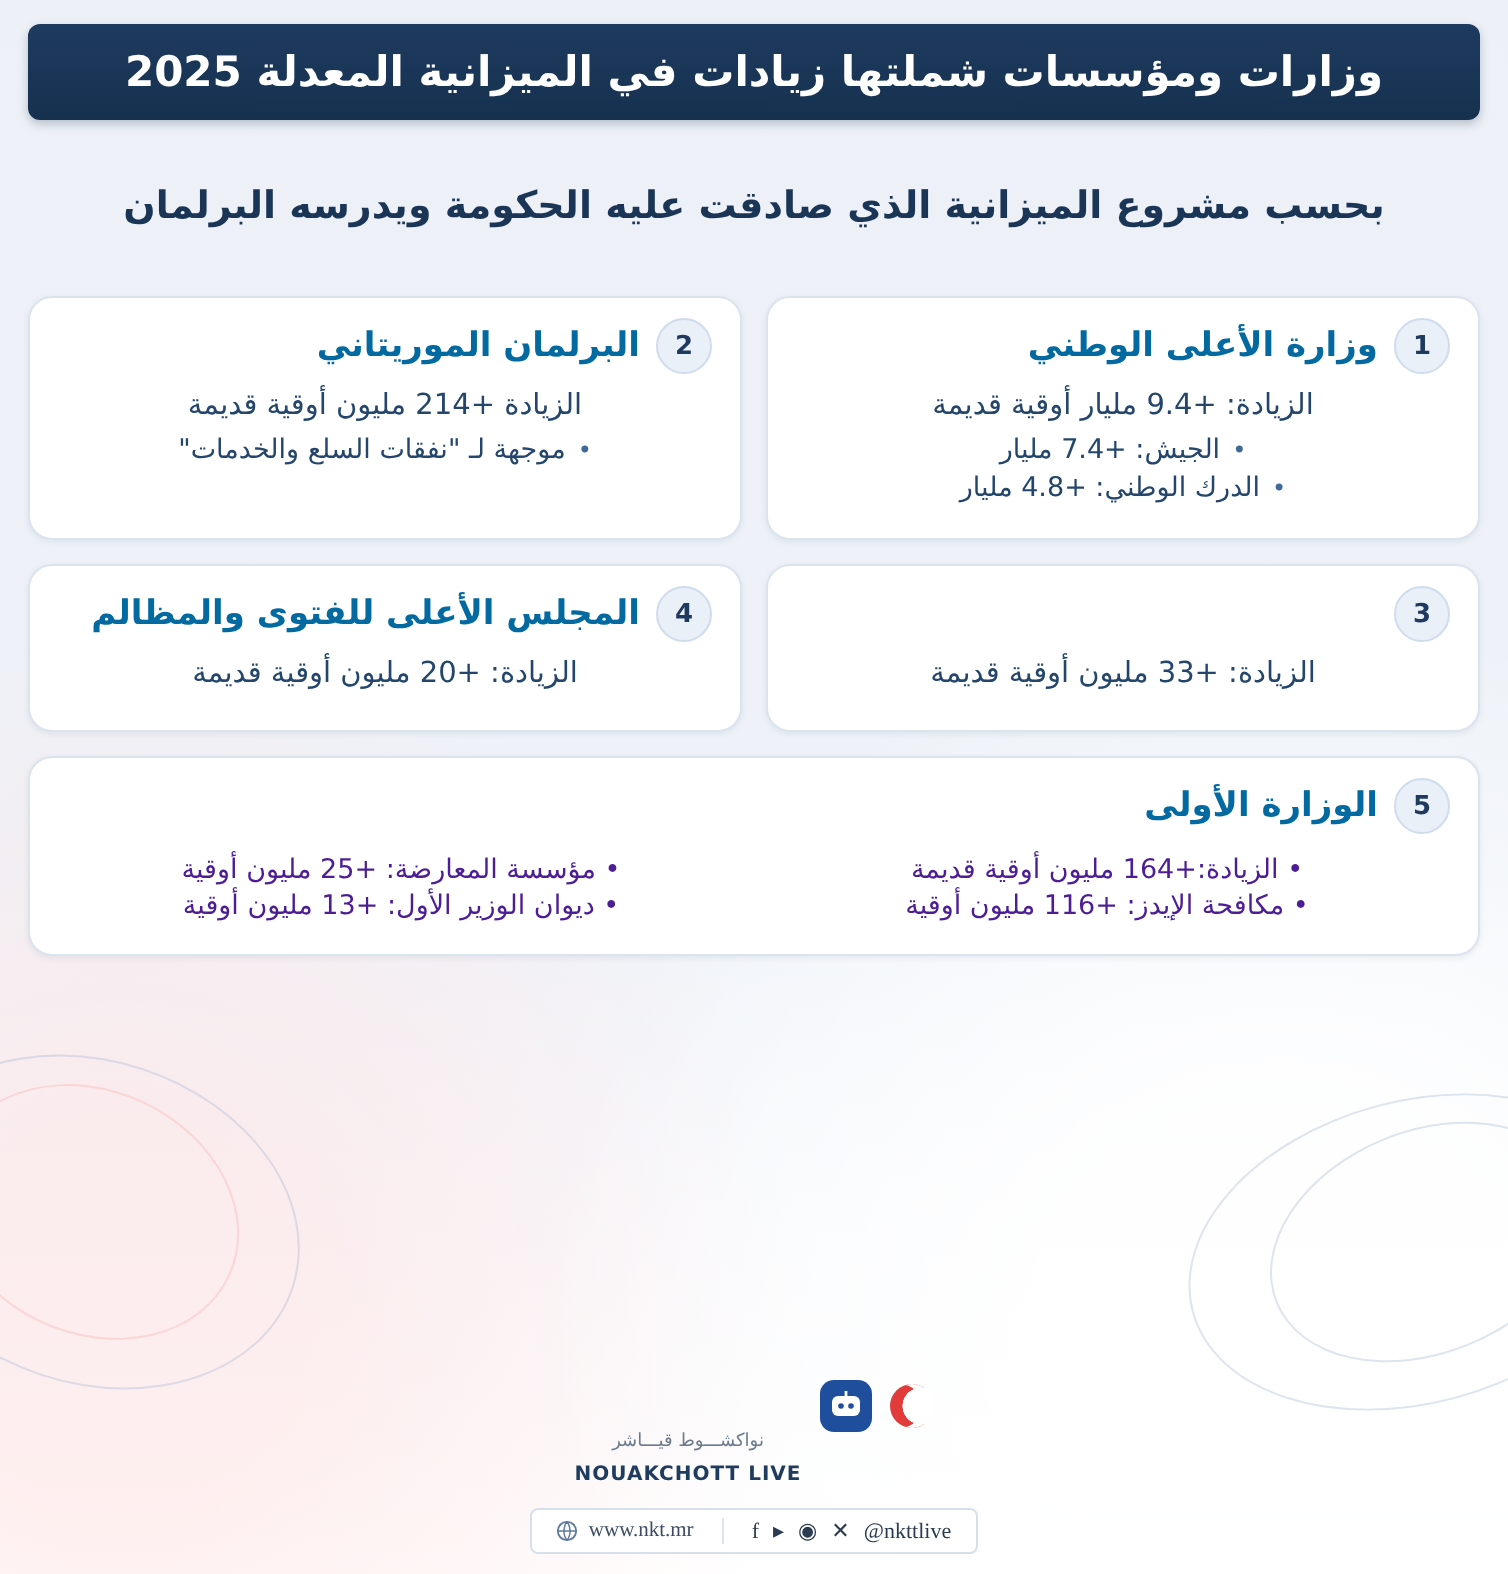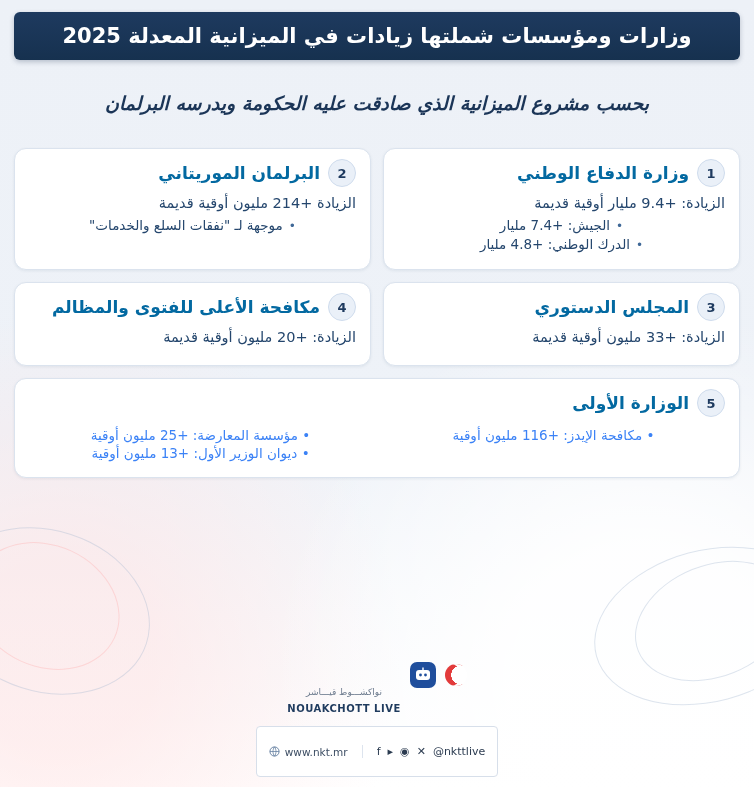--- a/index.html
+++ b/index.html
@@ -30,21 +30,21 @@
     border-radius:6px;
     display:flex;align-items:center;justify-content:center;
     box-shadow:0 2px 5px rgba(20,40,70,.25);
   }
   .title-bar h1{
     margin:0;color:#ffffff;font-size:21px;font-weight:bold;letter-spacing:0;
     text-align:center;
   }
   .subtitle{
     position:absolute;top:92px;left:14px;right:14px;
-    text-align:center;color:#1b3557;font-size:19px;font-weight:bold;font-style:italic;
+    text-align:center;color:#1b3557;font-size:19px;font-weight:bold;
   }
 
   .grid{position:absolute;top:148px;left:14px;right:14px;}
   .row{display:flex;gap:12px;margin-bottom:12px;}
   .card{
     background:#ffffff;
     border:1px solid #dbe3ee;
     border-radius:12px;
     box-shadow:0 1px 3px rgba(30,58,95,.08);
     padding:10px 14px 14px;
@@ -60,31 +60,31 @@
     width:26px;height:26px;border-radius:50%;
     background:#eaf0f8;border:1px solid #cfdced;
     color:#1e3a5f;font-size:13px;font-weight:bold;
     display:flex;align-items:center;justify-content:center;
     flex:0 0 auto;
   }
   .card-title{
     color:#0369a1;font-size:17px;font-weight:bold;
   }
   .lead{
-    text-align:right;color:#24466d;font-size:14.5px;margin:4px 0 6px;
+    text-align:center;color:#24466d;font-size:14.5px;margin:4px 0 6px;
   }
   .bullets{margin:0;padding:0;list-style:none;}
   .bullets li{
     color:#24466d;font-size:13.5px;text-align:center;
     margin:3px 0;position:relative;
   }
   .bullets li .dot{color:#3f6897;margin-left:6px;font-size:12px;}
   .two-col{display:flex;gap:10px;}
   .two-col .col{flex:1;}
-  .col-lead{color:#3b82f6;font-size:13.5px;text-align:center;margin:2px 0;}
+  .col-lead{color:#4c1d95;font-size:13.5px;text-align:center;margin:2px 0;}
 
   
   .footer{
     position:absolute;bottom:10px;left:0;right:0;text-align:center;
   }
   .brand{
     display:flex;align-items:center;justify-content:center;gap:9px;margin-bottom:10px;
   }
   .moon{
     width:22px;height:22px;border-radius:50%;
@@ -95,21 +95,21 @@
     width:26px;height:26px;border-radius:7px;background:#1f4e9c;
     display:flex;align-items:center;justify-content:center;
   }
   .logo-sq svg{display:block;}
   .brand-text{line-height:1.05;text-align:center;margin-top:48px;}
   .brand-ar{font-size:9px;color:#6b7a8d;letter-spacing:1px;}
   .brand-en{font-size:10px;color:#1f3b5e;font-weight:bold;letter-spacing:.5px;}
   .bar-drop{
     display:inline-flex;align-items:center;gap:14px;
     border:1px solid #d7dfea;border-radius:4px;background:#fff;
-    padding:18px 12px;font-size:10.5px;color:#3c4d63;direction:ltr;
+    padding:4px 12px;font-size:10.5px;color:#3c4d63;direction:ltr;font-family:Liberation Serif, serif;
   }
   .bar-drop .site{display:inline-flex;align-items:center;gap:5px;}
   .socials{display:inline-flex;align-items:center;gap:7px;}
   .socials span{font-size:11px;color:#2b3b50;}
   .sep{width:1px;height:13px;background:#dde4ee;}
 </style>
 </head>
 <body>
 
 <div class="page">
@@ -125,21 +125,21 @@
 
   <div class="subtitle">بحسب مشروع الميزانية الذي صادقت عليه الحكومة ويدرسه البرلمان</div>
 
   <div class="grid">
 
     <div class="row">
 
       <div class="card">
         <div class="card-head">
           <span class="badge">1</span>
-          <span class="card-title">وزارة الدفاع الوطني</span>
+          <span class="card-title">وزارة الأعلى الوطني</span>
         </div>
         <div class="lead">الزيادة: +9.4 مليار أوقية قديمة</div>
         <ul class="bullets">
           <li><span class="dot">•</span><span>الجيش: +7.4 مليار</span></li>
           <li><span class="dot">•</span><span>الدرك الوطني: +4.8 مليار</span></li>
         </ul>
       </div>
 
       <div class="card">
         <div class="card-head">
@@ -151,42 +151,42 @@
           <li><span class="dot">•</span><span>موجهة لـ "نفقات السلع والخدمات"</span></li>
         </ul>
       </div>
     </div>
 
     <div class="row">
 
       <div class="card">
         <div class="card-head">
           <span class="badge">3</span>
-          <span class="card-title">المجلس الدستوري</span>
         </div>
         <div class="lead">الزيادة: +33 مليون أوقية قديمة</div>
       </div>
 
       <div class="card">
         <div class="card-head">
           <span class="badge">4</span>
-          <span class="card-title">مكافحة الأعلى للفتوى والمظالم</span>
+          <span class="card-title">المجلس الأعلى للفتوى والمظالم</span>
         </div>
         <div class="lead">الزيادة: +20 مليون أوقية قديمة</div>
       </div>
     </div>
 
     <div class="row">
       <div class="card wide">
         <div class="card-head">
           <span class="badge">5</span>
           <span class="card-title">الوزارة الأولى</span>
         </div>
         <div class="two-col">
           <div class="col">
+            <div class="col-lead"><span class="dot">•</span> <span>الزيادة:+164 مليون أوقية قديمة</span></div>
             <div class="col-lead"><span class="dot">•</span> <span>مكافحة الإيدز: +116 مليون أوقية</span></div>
           </div>
           <div class="col">
             <div class="col-lead"><span class="dot">•</span> <span>مؤسسة المعارضة: +25 مليون أوقية</span></div>
             <div class="col-lead"><span class="dot">•</span> <span>ديوان الوزير الأول: +13 مليون أوقية</span></div>
           </div>
         </div>
       </div>
     </div>
 

